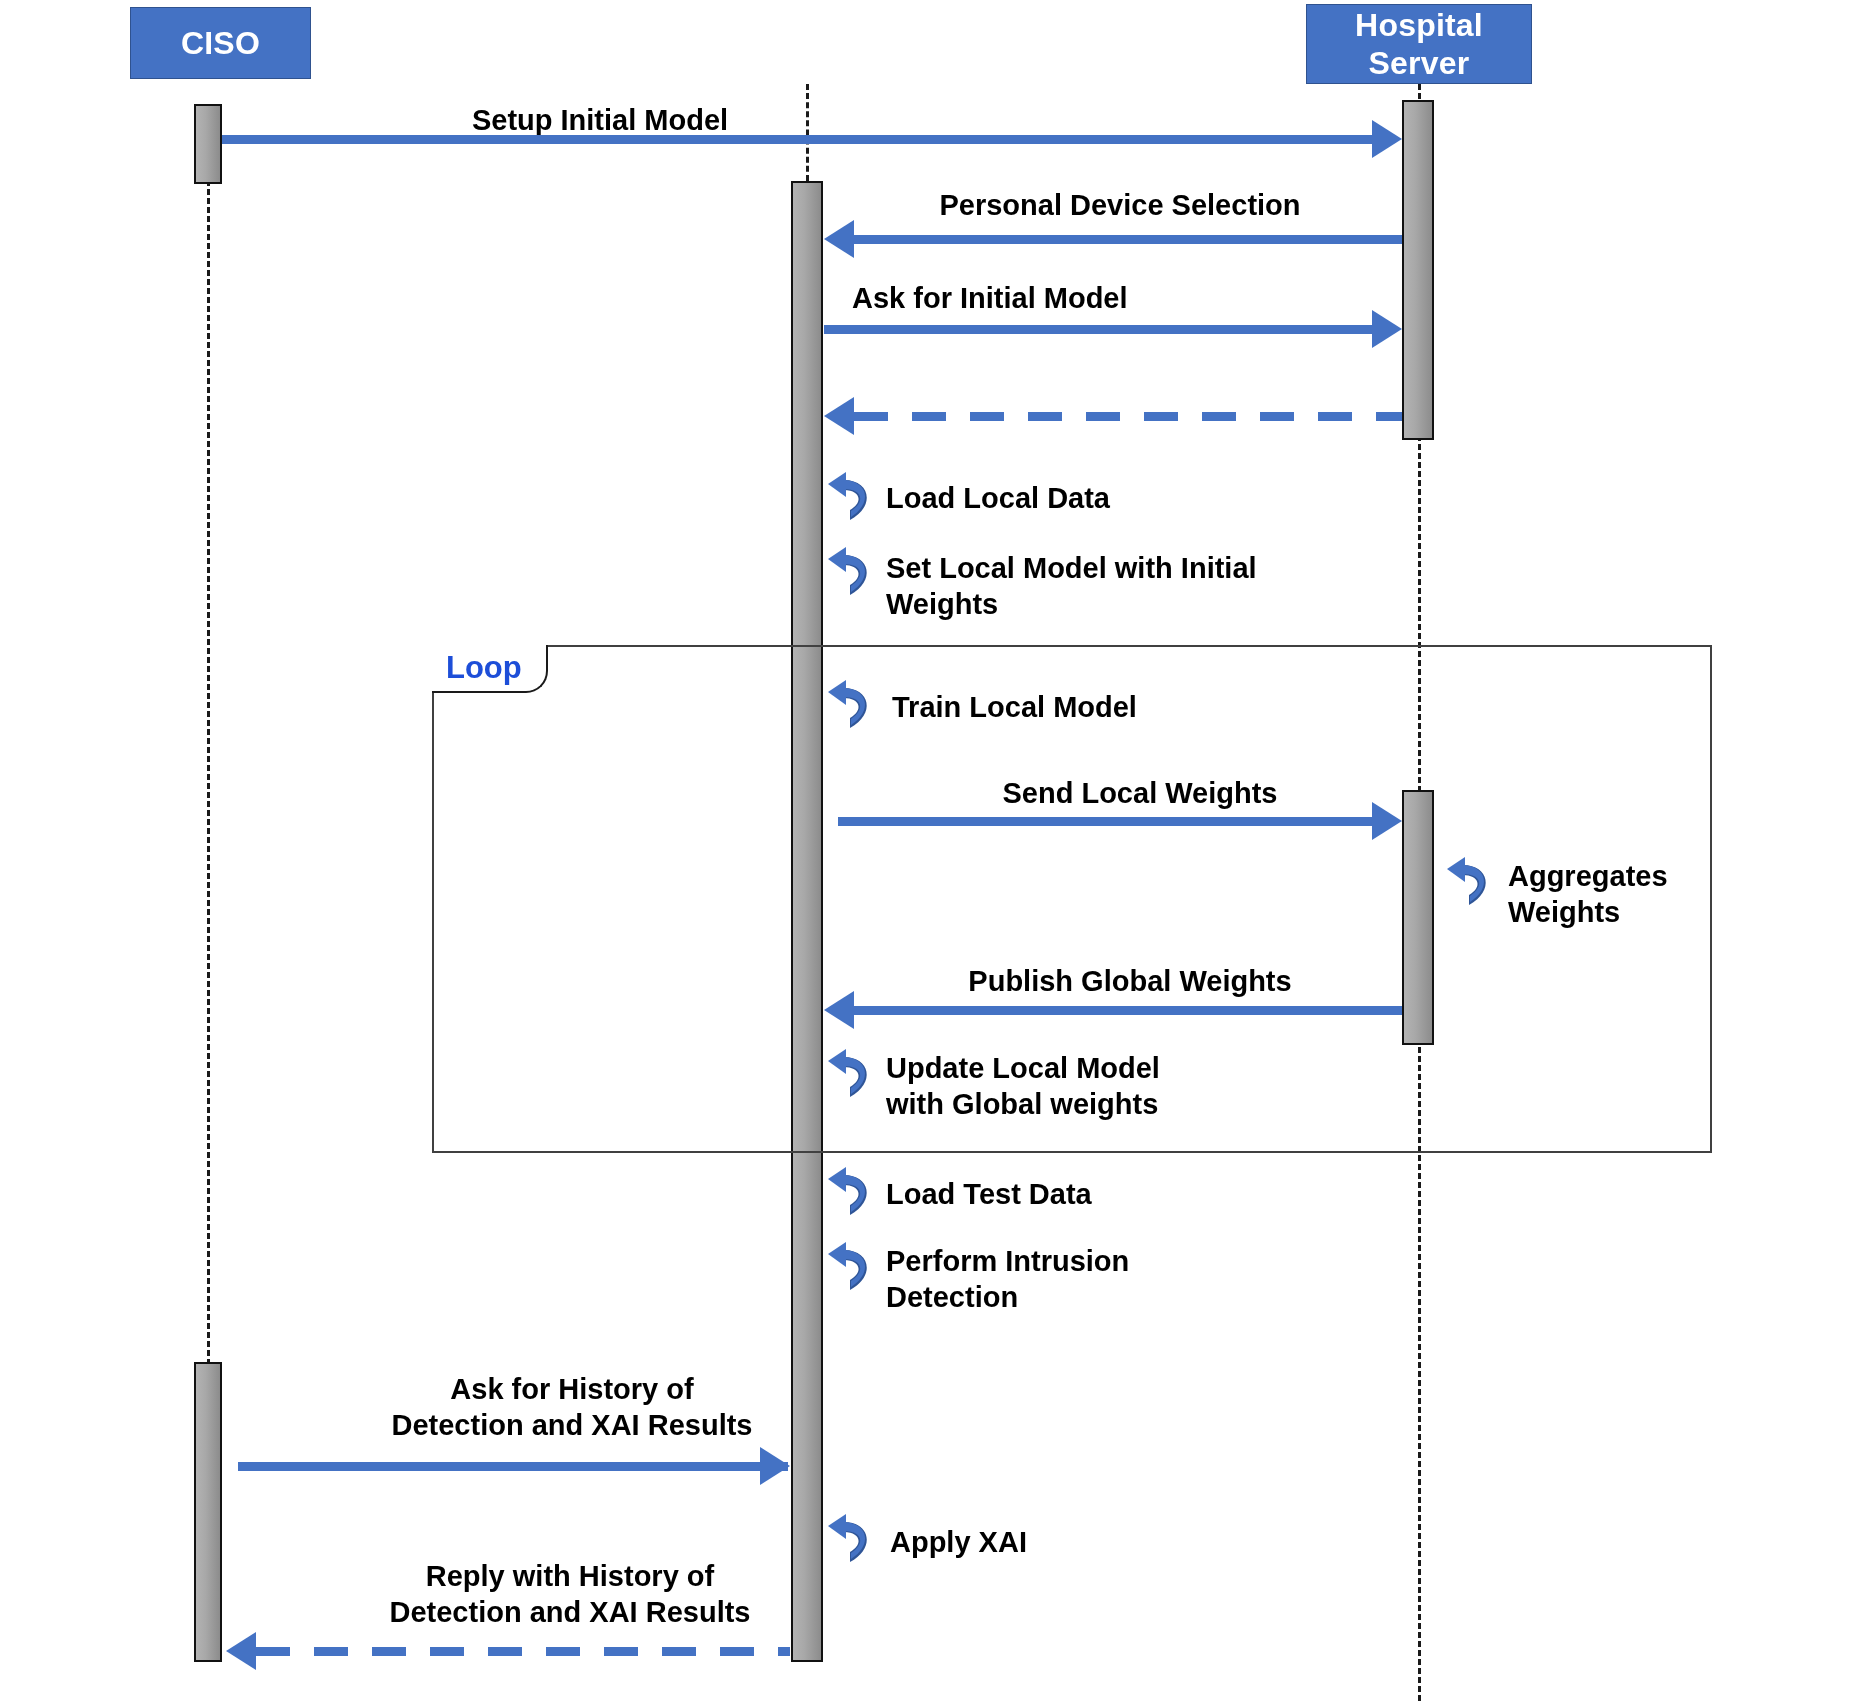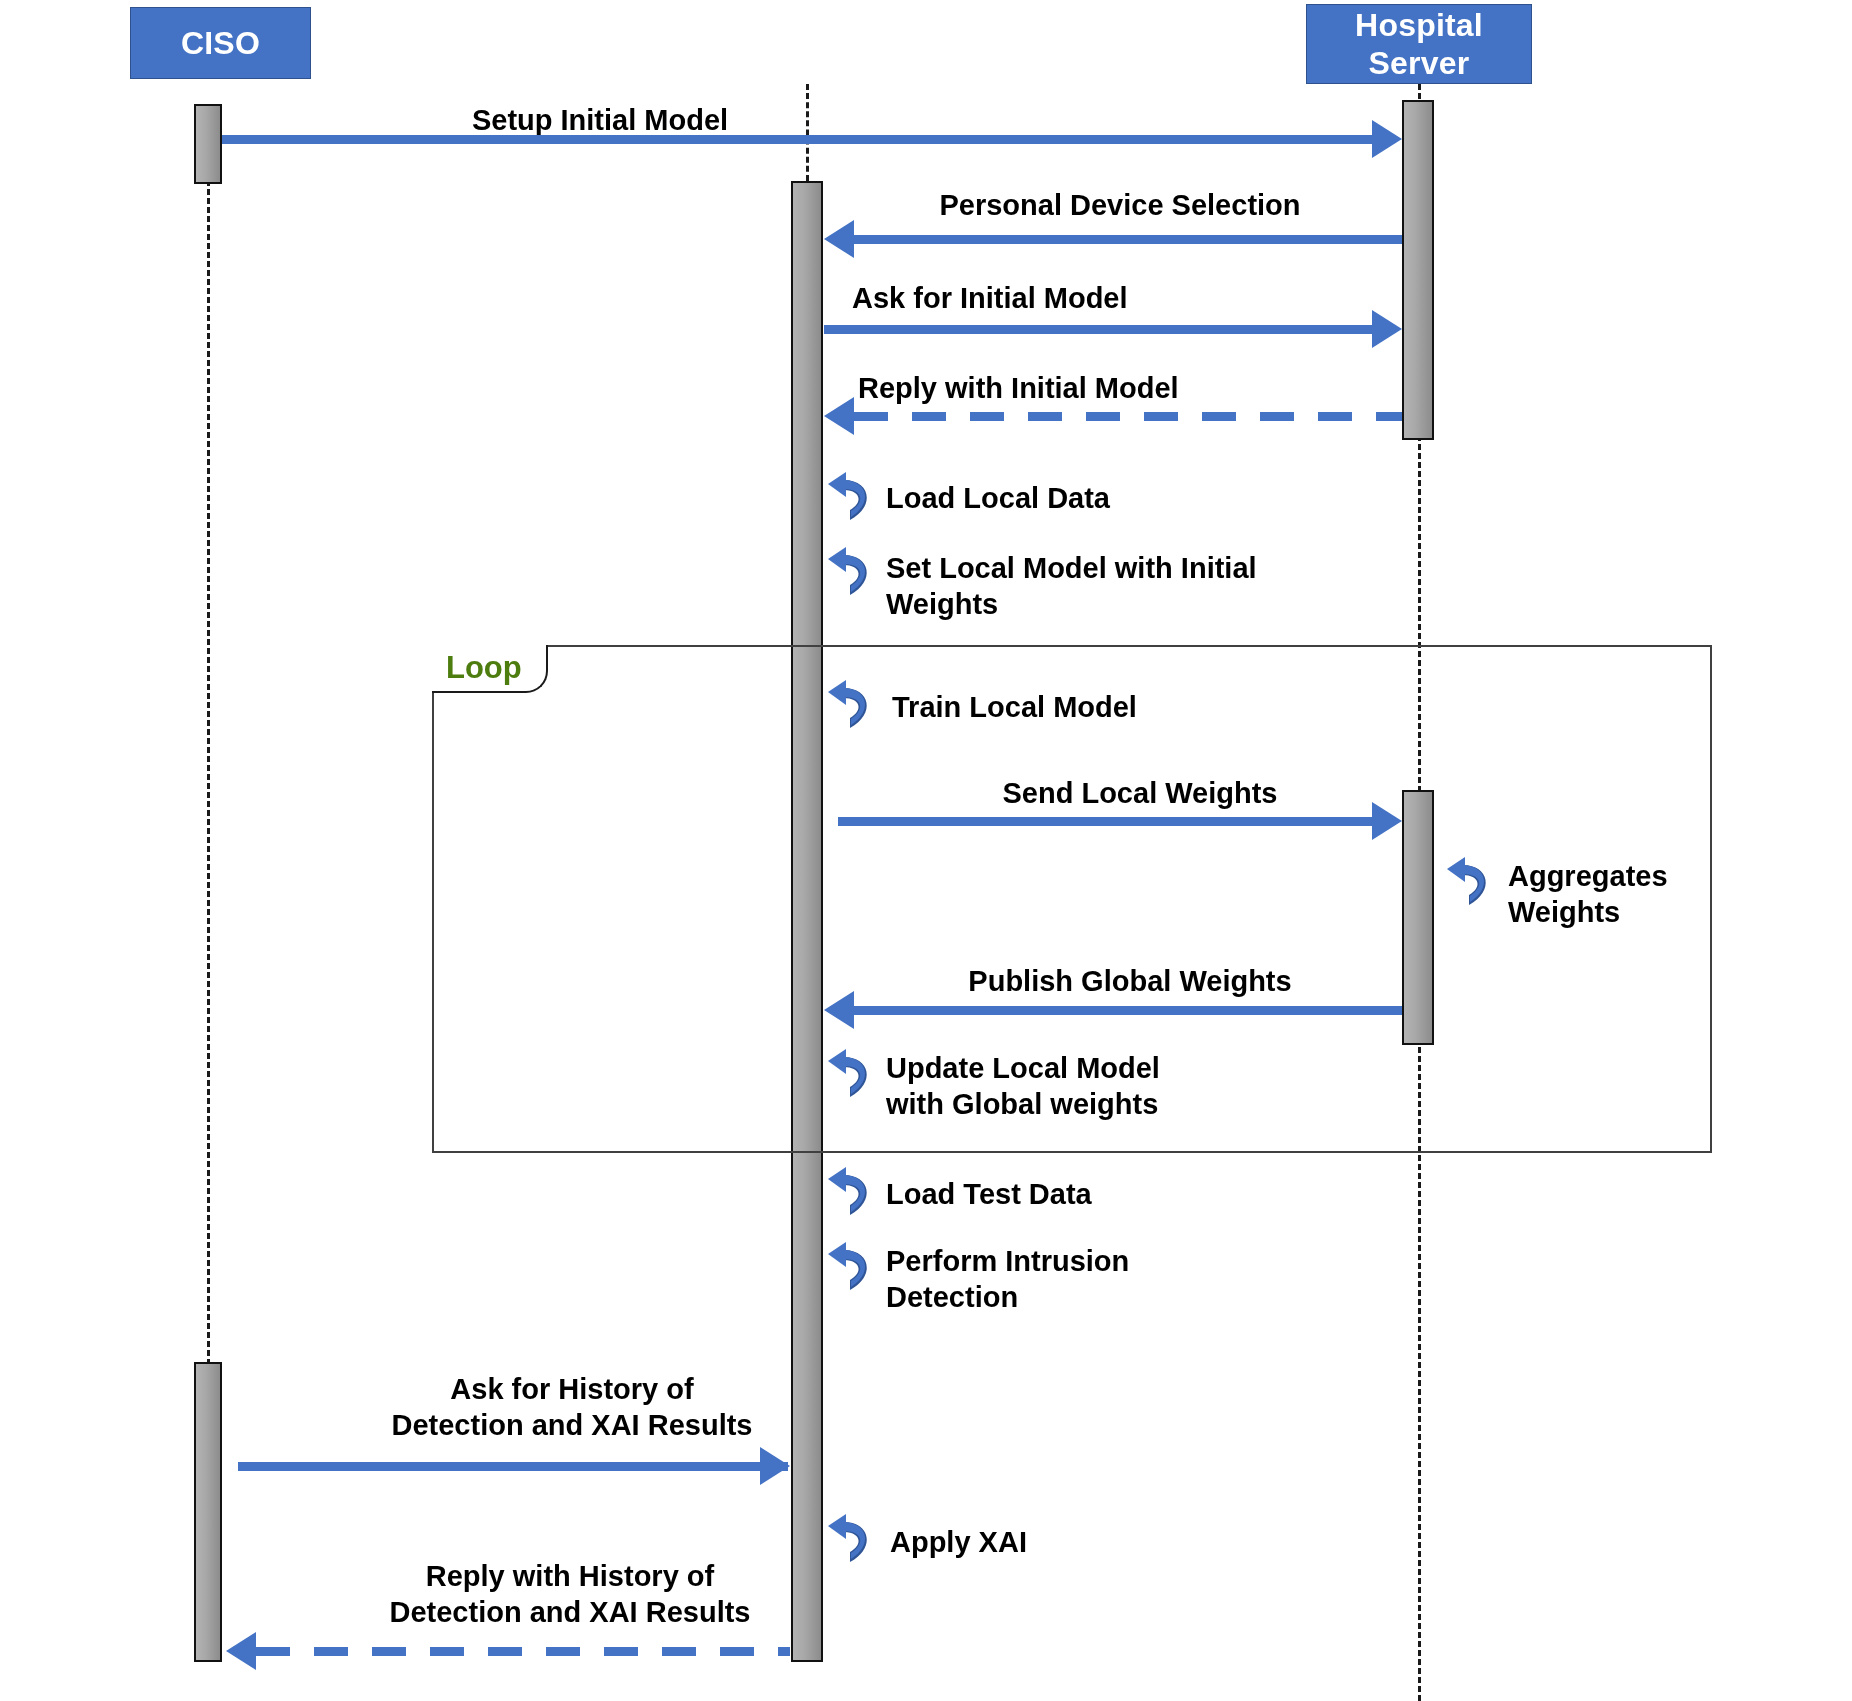--- a/index.html
+++ b/index.html
@@ -93,21 +93,21 @@
     border-bottom-right-radius:22px;
     background:#ffffff;
     box-sizing:border-box;
     display:flex;
     align-items:center;
     padding-left:14px;
   }
   .frag-tab span{
     font-weight:bold;
     font-size:31px;
-    color:#4d7c0f;
+    color:#1d4ed8;
   }
 </style>
 </head>
 <body>
 
 <div id="canvas">
 
   <div class="actor-box" style="left:130px;top:7px;width:181px;height:72px;">
     <span>CISO</span>
   </div>
@@ -144,21 +144,20 @@
   <div class="arrow-head right" style="left:1372px;top:120px;"></div>
 
   <div class="msg-label center" style="left:830px;top:187px;width:580px;">Personal Device Selection</div>
   <div class="msg-line" style="left:854px;top:235px;width:548px;"></div>
   <div class="arrow-head left" style="left:824px;top:220px;"></div>
 
   <div class="msg-label left" style="left:852px;top:280px;width:600px;">Ask for Initial Model</div>
   <div class="msg-line" style="left:824px;top:325px;width:548px;"></div>
   <div class="arrow-head right" style="left:1372px;top:310px;"></div>
 
-  <div class="msg-label left" style="left:858px;top:370px;width:640px;">Reply with Initial Model</div>
   <div class="msg-line dashed" style="left:854px;top:412px;width:548px;"></div>
   <div class="arrow-head left" style="left:824px;top:397px;"></div>
 
   <div class="selfloop" style="left:824px;top:470px;">
     <svg viewBox="0 0 56 60" xmlns="http://www.w3.org/2000/svg">
       <path d="M20 10 C 46 10, 52 36, 26 50 L26 40 C 40 32, 36 20, 20 20 Z" fill="#2F5597"></path>
       <path d="M20 10 C 44 11, 49 33, 27 47 L27 41 C 42 31, 38 19, 20 19 Z" fill="#4472C4"></path>
       <path d="M22 2 L22 27 L4 14 Z" fill="#4472C4"></path>
     </svg>
   </div>

